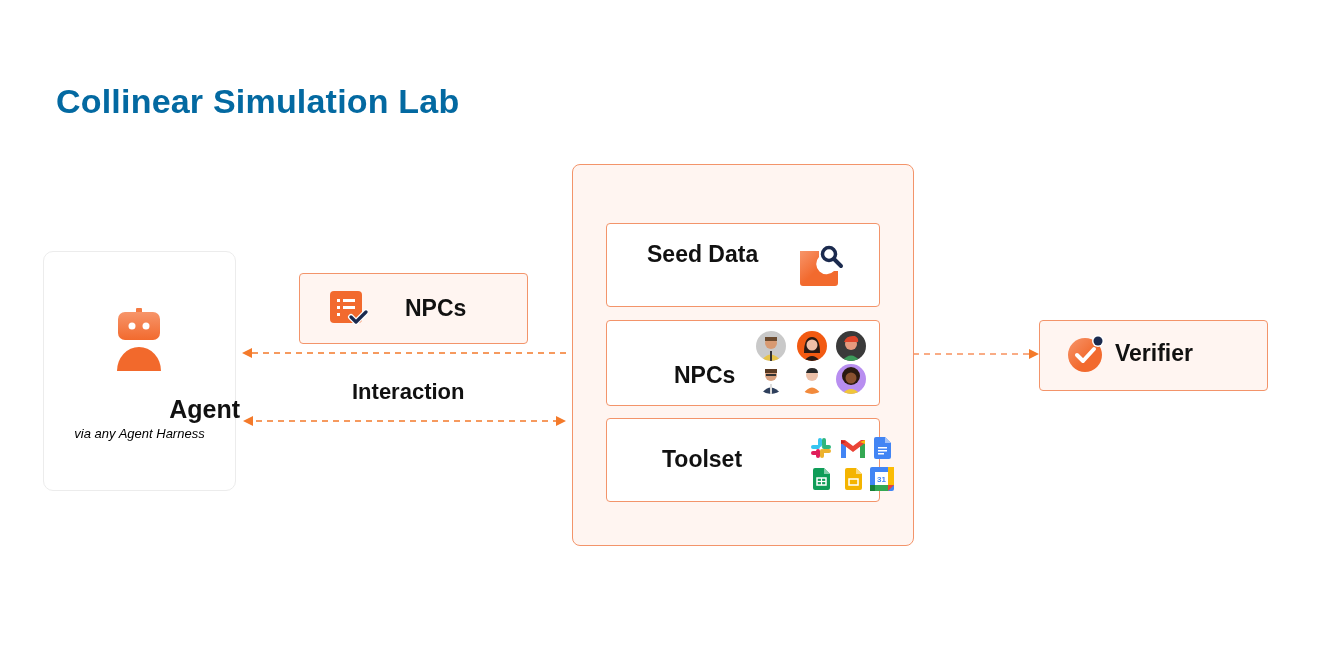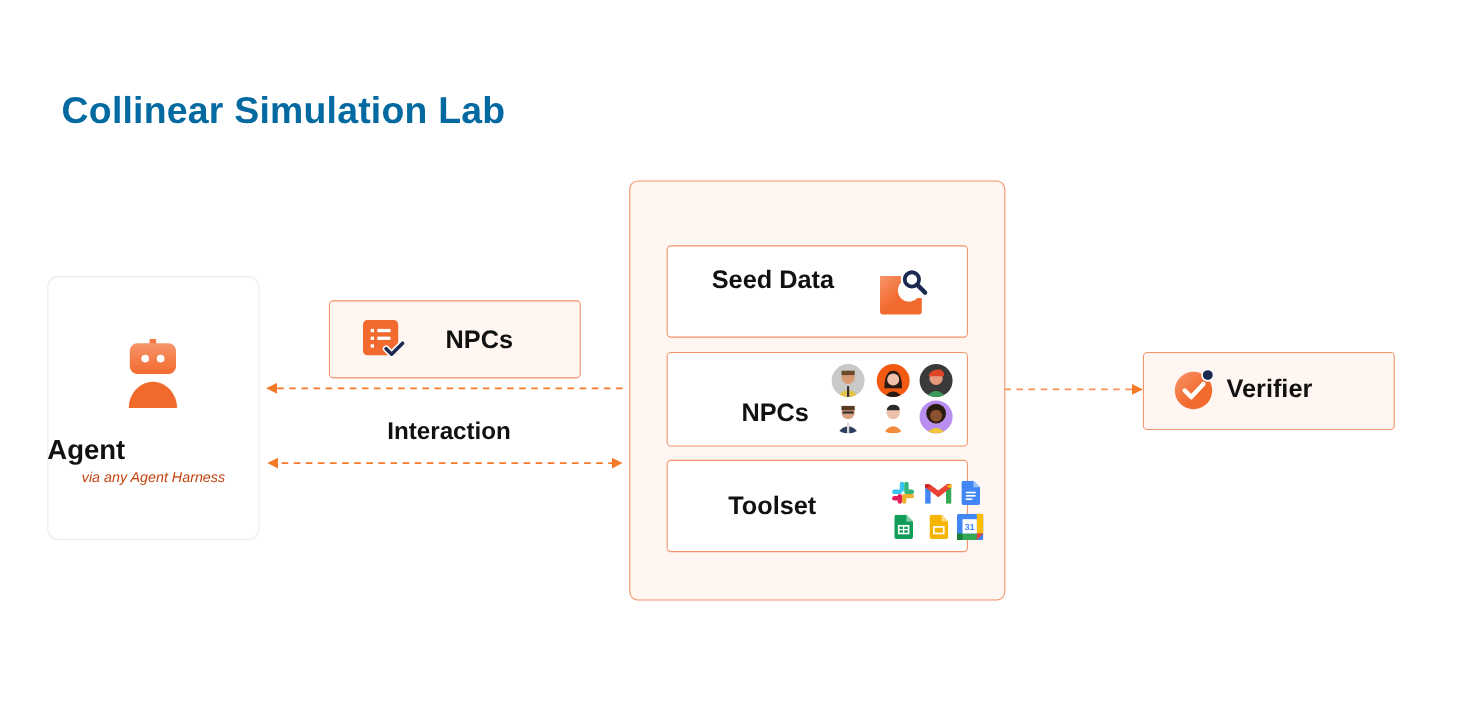--- a/index.html
+++ b/index.html
@@ -1,21 +1,21 @@
 <!DOCTYPE html>
 <html><head>
 <meta charset="utf-8">
 <style>
   html,body{margin:0;padding:0;}
   body{width:1340px;height:658px;background:#ffffff;position:relative;overflow:hidden;font-family:"Liberation Sans",sans-serif;color:#111;}
   .abs{position:absolute;}
   .title{left:56px;top:82px;font-size:34px;font-weight:bold;color:#0369a1;letter-spacing:0.2px;}
   .agent-card{left:43px;top:251px;width:191px;height:238px;border:1px solid #ececec;border-radius:10px;background:#fff;}
-  .agent-label{left:43px;top:395px;width:197px;text-align:left;font-size:25px;font-weight:bold;}
-  .agent-sub{left:43px;top:426px;width:193px;text-align:center;font-size:13px;font-style:italic;color:#c2410c;}
+  .agent-label{left:43px;top:395px;width:197px;text-align:right;font-size:25px;font-weight:bold;}
+  .agent-sub{left:43px;top:426px;width:193px;text-align:center;font-size:13px;font-style:italic;color:#000000;}
   .box{border:1.5px solid #f3946a;border-radius:4px;background:#fff5f1;}
   .task-box{left:299px;top:273px;width:227px;height:69px;}
   .task-label{left:405px;top:295px;font-size:23px;font-weight:bold;}
   .env{left:572px;top:164px;width:340px;height:380px;border:1.5px solid #f3946a;border-radius:8px;background:#fff5f1;}
   .inner{left:606px;width:272px;border:1.5px solid #f3946a;border-radius:4px;background:#ffffff;}
   .seed{top:223px;height:82px;}
   .npcs{top:320px;height:84px;}
   .tools{top:418px;height:82px;}
   .ilabel{font-size:23px;font-weight:bold;}
   .interaction{left:352px;top:379px;font-size:22px;font-weight:bold;}

